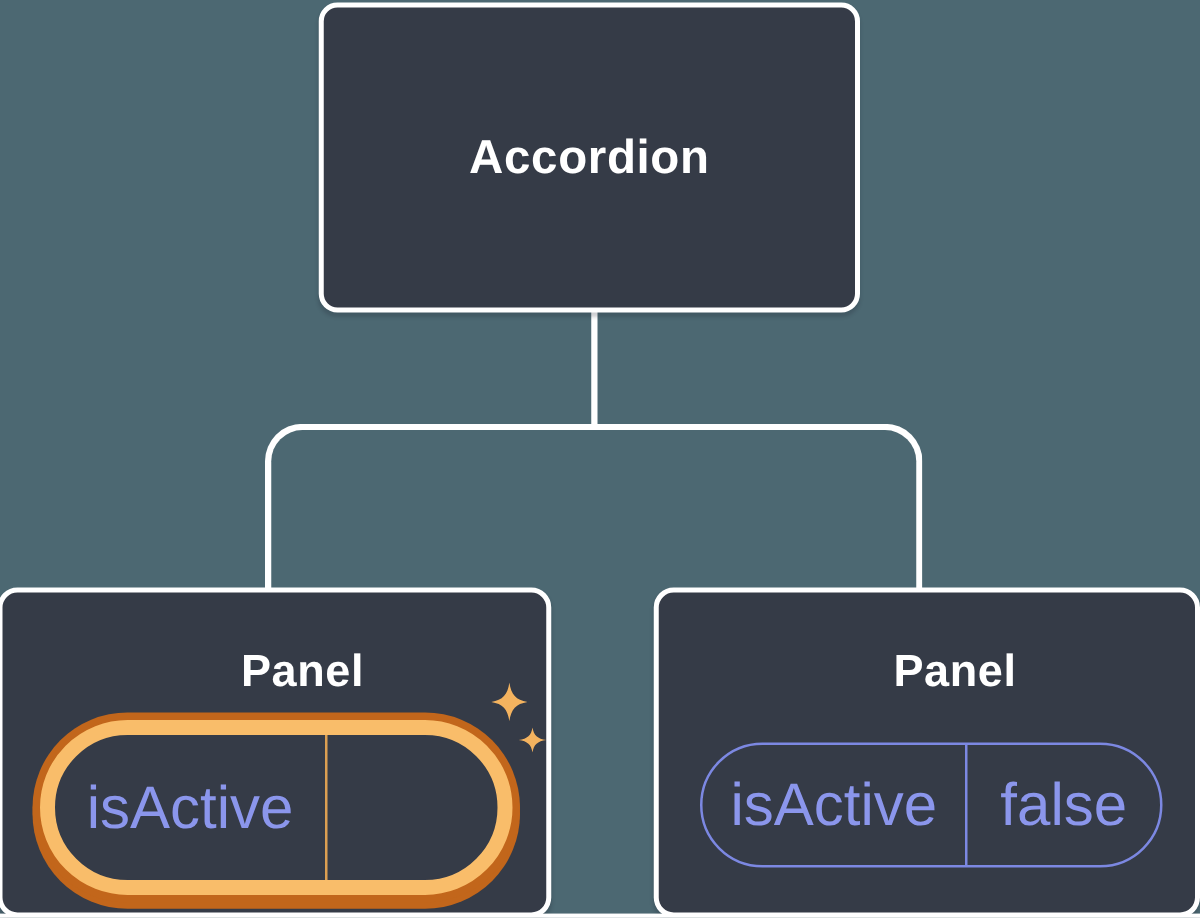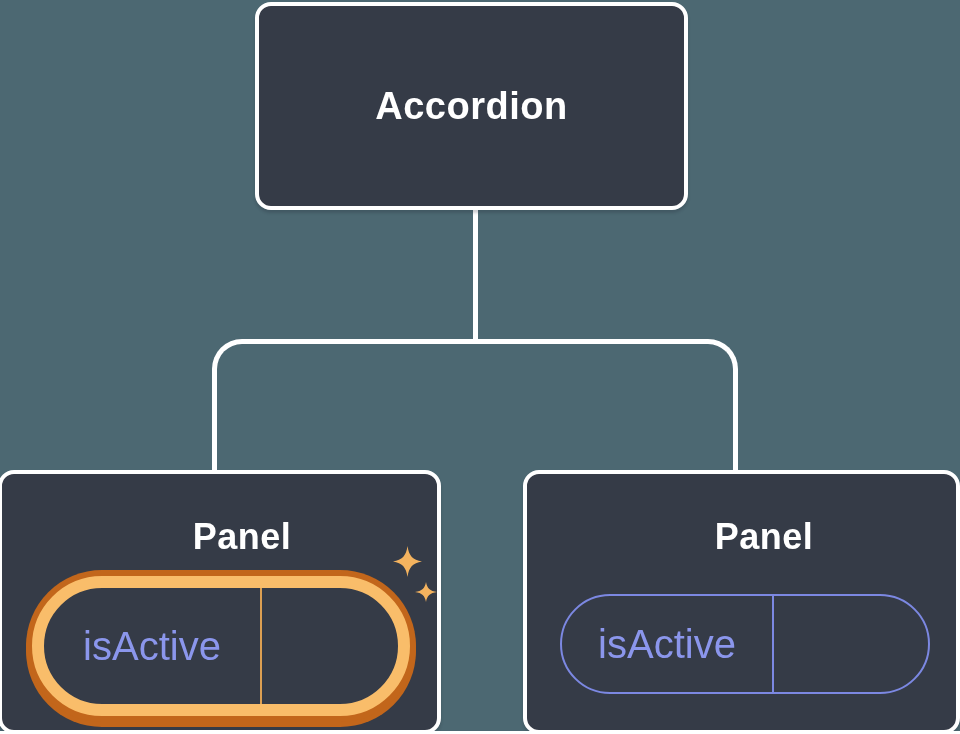--- a/index.html
+++ b/index.html
@@ -25,24 +25,25 @@
   .node {
     position: absolute;
     box-sizing: border-box;
     background: var(--node-fill, #353b47);
     border: 4px solid var(--node-border, #ffffff);
     border-radius: 16px;
     box-shadow: 0 3px 3px rgba(30, 38, 48, 0.22);
   }
   .node-root {
     left: 255px; top: 2px;
-    width: 433px; height: 208px;
+    width: 433px; height: 248px;
     display: flex;
     align-items: center;
     justify-content: center;
+    border-radius: 15px;
   }
   .root-label {
     color: var(--title-text, #ffffff);
     font-size: 38px;
     font-weight: 600;
     letter-spacing: 0.5px;
   }
   .stem {
     position: absolute;
     left: 473px; top: 208px;
@@ -91,21 +92,21 @@
     left: 33px; top: 120px;
     width: 370px; height: 100px;
     border: 2px solid var(--purple-border, #7c88e2);
     border-radius: 50px;
   }
   .pill-cell {
     display: flex;
     align-items: center;
     justify-content: center;
     color: var(--purple-text, #8b96ec);
-    font-size: 40px;
+    font-size: 48px;
   }
   .pill-active .cell-key   { width: 216px; }
   .pill-inactive .cell-key { width: 210px; }
   .cell-value { flex: 1; }
   .pill-active .cell-value { font-weight: 700; }
   .pill-divider {
     width: 2px;
     align-self: stretch;
   }
   .pill-active .pill-divider   { background: var(--divider-gold, #dc9f52); }
@@ -157,17 +158,18 @@
       </svg>
     </span>
   </div>
 
   <div class="node panel-right">
     <div class="panel-title">Panel</div>
 
     <div class="pill pill-inactive">
       <div class="pill-cell cell-key">isActive</div>
       <div class="pill-divider"></div>
+      <div class="pill-cell cell-value">false</div>
     </div>
   </div>
 
   <div class="bottom-strip"></div>
 </div>
 
 </body></html>

